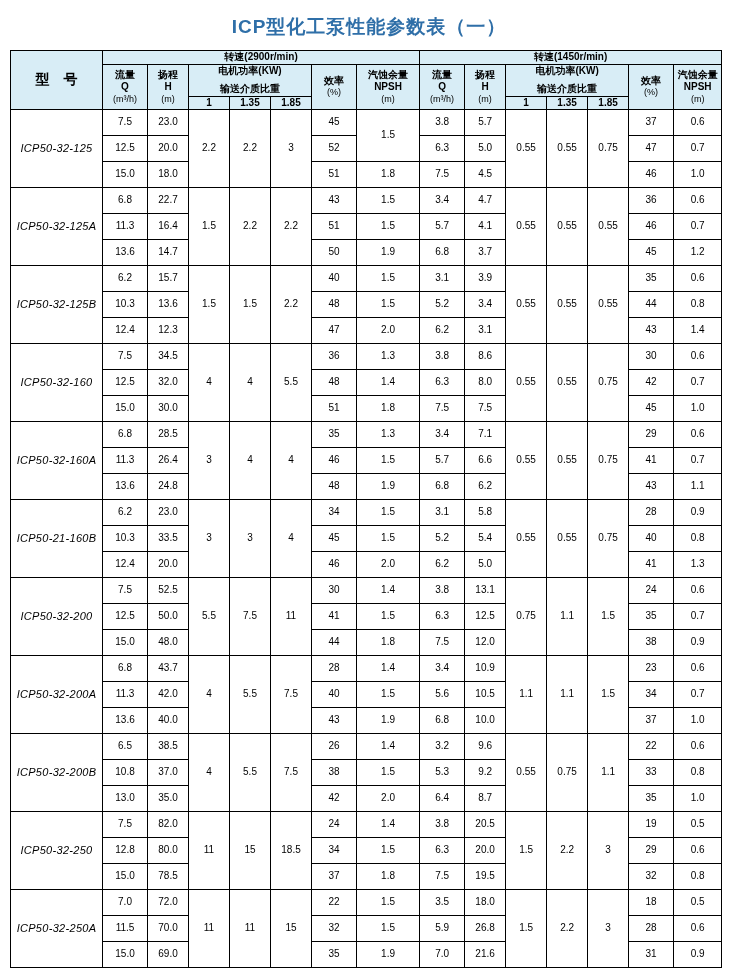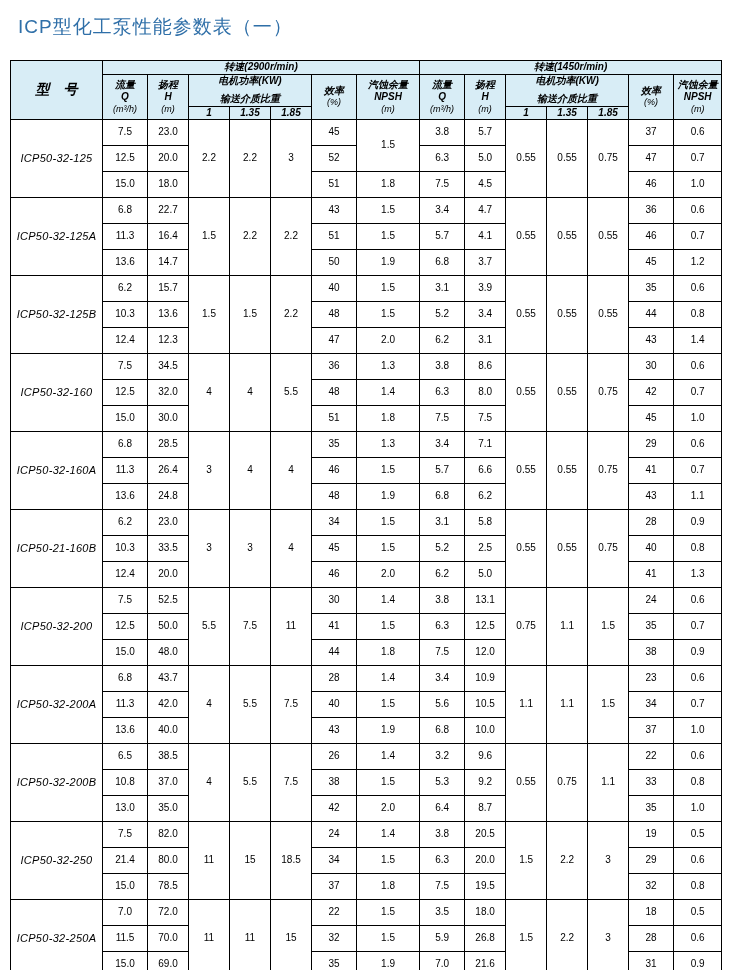--- a/index.html
+++ b/index.html
@@ -17,42 +17,42 @@
   #page {
     position: relative;
     width: 730px;
     height: 970px;
     box-sizing: border-box;
     padding: 10px 10px 0 10px;
   }
   .title {
     color: #2f6fa8;
     font-size: 19px;
-    font-weight: normal;
+    font-weight: bold;
     letter-spacing: 1px;
-    padding: 4px 0 20px 8px;
+    padding: 4px 0 10px 8px;
+    text-align: center;
   }
   table.spec {
     border-collapse: collapse;
     width: 710px;
     table-layout: fixed;
   }
   table.spec th, table.spec td {
     border: 1px solid #000;
     text-align: center;
     vertical-align: middle;
     font-size: 10px;
     padding: 0;
     line-height: 1.25;
   }
   thead th {
     background: #d8edf6;
     font-weight: bold;
     font-size: 10px;
-    font-style: italic;
   }
   thead th.model {
     font-size: 14px;
   }
   .sub {
     font-size: 9px;
     font-weight: normal;
   }
   .stack {
     display: block;
@@ -375,21 +375,21 @@
           <td rowspan="3">0.75</td>
           <td>28</td>
           <td>0.9</td>
         </tr>
         <tr>
           <td>10.3</td>
           <td>33.5</td>
           <td>45</td>
           <td>1.5</td>
           <td>5.2</td>
-          <td>2.5</td>
+          <td>5.4</td>
           <td>40</td>
           <td>0.8</td>
         </tr>
         <tr>
           <td>12.4</td>
           <td>20.0</td>
           <td>46</td>
           <td>2.0</td>
           <td>6.2</td>
           <td>5.0</td>
@@ -518,21 +518,21 @@
           <td>1.4</td>
           <td>3.8</td>
           <td>20.5</td>
           <td rowspan="3">1.5</td>
           <td rowspan="3">2.2</td>
           <td rowspan="3">3</td>
           <td>19</td>
           <td>0.5</td>
         </tr>
         <tr>
-          <td>21.4</td>
+          <td>12.8</td>
           <td>80.0</td>
           <td>34</td>
           <td>1.5</td>
           <td>6.3</td>
           <td>20.0</td>
           <td>29</td>
           <td>0.6</td>
         </tr>
         <tr>
           <td>15.0</td>

